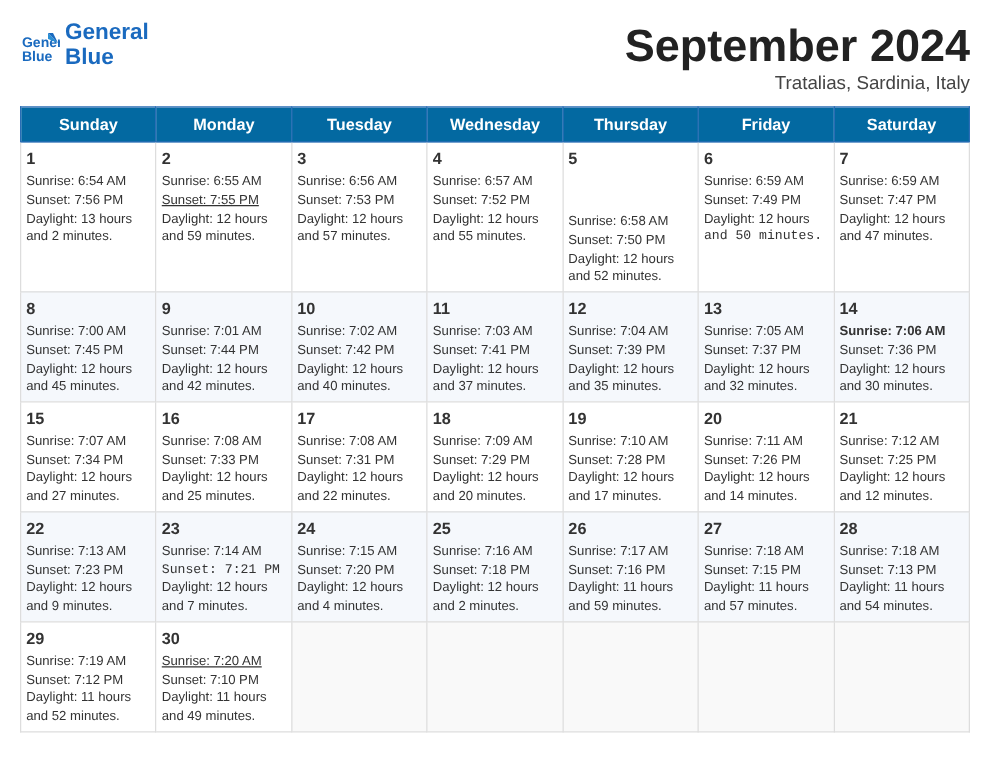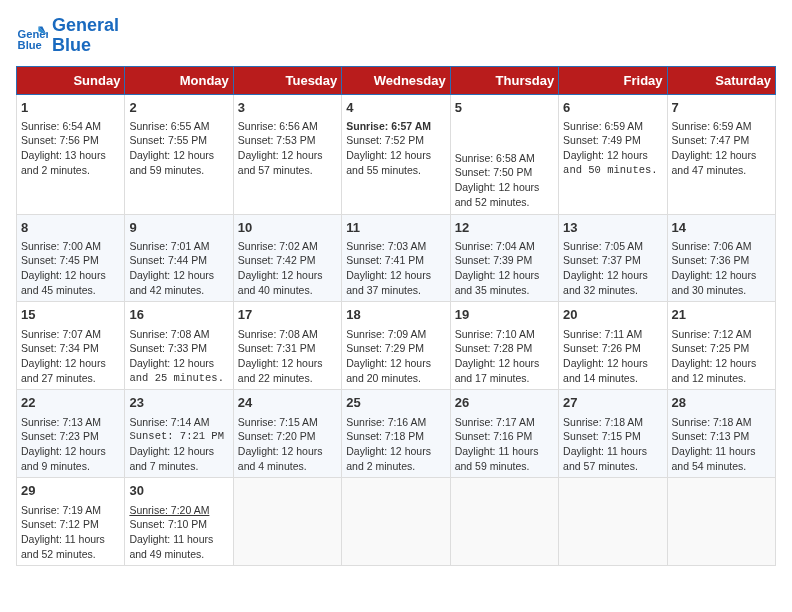--- a/index.html
+++ b/index.html
@@ -43,24 +43,24 @@
     .location {
       font-size: 15px;
       color: #444;
     }
     table {
       width: 100%;
       border-collapse: collapse;
       font-size: 11px;
     }
     thead tr th {
-      background-color: #b91c1c;
+      background-color: #0369a1;
       color: #fff;
       padding: 6px 4px;
-      text-align: right;
+      text-align: center;
       font-size: 13px;
       font-weight: bold;
       border: 1px solid #2a6db5;
     }
     tbody tr {
       border-bottom: 1px solid #ccc;
     }
     tbody tr td {
       vertical-align: top;
       padding: 4px 4px;
@@ -96,20 +96,24 @@
       <polygon points="28,8 38,18 28,14" fill="#2a8fd4"></polygon>
       <polygon points="28,8 38,18 33,8" fill="#1a6abf"></polygon>
     </svg>
     <div>
       <div class="logo-text">
         <span>General</span><br>
         <span>Blue</span>
       </div>
     </div>
   </div>
+  <div class="title-block">
+    <div class="month-title">September 2024</div>
+    <div class="location">Tratalias, Sardinia, Italy</div>
+  </div>
 </div>
 
 <table>
   <thead>
     <tr>
     <th>Sunday</th>
         <th>Monday</th>
         <th>Tuesday</th>
         <th>Wednesday</th>
         <th>Thursday</th>
@@ -122,34 +126,34 @@
         <td>
           <span class="day-number">1</span>
           <span style="display: block;">Sunrise: 6:54 AM</span>
           <span style="display: block;">Sunset: 7:56 PM</span>
           <span style="display: block;">Daylight: 13 hours</span>
           <span style="display: block;">and 2 minutes.</span>
         </td>
         <td>
           <span class="day-number">2</span>
           <span style="display: block;">Sunrise: 6:55 AM</span>
-          <span style="display: block;">Sunset: 7:55 PM</span>
+          <span style="display: block; text-decoration: underline;">Sunset: 7:55 PM</span>
           <span style="display: block;">Daylight: 12 hours</span>
           <span style="display: block;">and 59 minutes.</span>
         </td>
         <td>
           <span class="day-number">3</span>
           <span style="display: block;">Sunrise: 6:56 AM</span>
           <span style="display: block;">Sunset: 7:53 PM</span>
           <span style="display: block;">Daylight: 12 hours</span>
           <span style="display: block;">and 57 minutes.</span>
         </td>
         <td>
           <span class="day-number">4</span>
-          <span style="display: block; font-weight: bold;">Sunrise: 6:57 AM</span>
+          <span style="display: block;">Sunrise: 6:57 AM</span>
           <span style="display: block;">Sunset: 7:52 PM</span>
           <span style="display: block;">Daylight: 12 hours</span>
           <span style="display: block;">and 55 minutes.</span>
         </td>
         <td>
           <span class="day-number">5</span>
           <span style="display: block; margin-top: 34px;">Sunrise: 6:58 AM</span>
           <span style="display: block;">Sunset: 7:50 PM</span>
           <span style="display: block;">Daylight: 12 hours</span>
           <span style="display: block;">and 52 minutes.</span>
@@ -207,40 +211,40 @@
         </td>
         <td>
           <span class="day-number">13</span>
           <span style="display: block;">Sunrise: 7:05 AM</span>
           <span style="display: block;">Sunset: 7:37 PM</span>
           <span style="display: block;">Daylight: 12 hours</span>
           <span style="display: block;">and 32 minutes.</span>
         </td>
         <td>
           <span class="day-number">14</span>
-          <span style="display: block;">Sunrise: 7:06 AM</span>
+          <span style="display: block; font-weight: bold;">Sunrise: 7:06 AM</span>
           <span style="display: block;">Sunset: 7:36 PM</span>
           <span style="display: block;">Daylight: 12 hours</span>
           <span style="display: block;">and 30 minutes.</span>
         </td>
       </tr>
       <tr>
         <td>
           <span class="day-number">15</span>
           <span style="display: block;">Sunrise: 7:07 AM</span>
           <span style="display: block;">Sunset: 7:34 PM</span>
           <span style="display: block;">Daylight: 12 hours</span>
           <span style="display: block;">and 27 minutes.</span>
         </td>
         <td>
           <span class="day-number">16</span>
           <span style="display: block;">Sunrise: 7:08 AM</span>
           <span style="display: block;">Sunset: 7:33 PM</span>
           <span style="display: block;">Daylight: 12 hours</span>
-          <span style="display: block; font-family: Liberation Mono, monospace;">and 25 minutes.</span>
+          <span style="display: block;">and 25 minutes.</span>
         </td>
         <td>
           <span class="day-number">17</span>
           <span style="display: block;">Sunrise: 7:08 AM</span>
           <span style="display: block;">Sunset: 7:31 PM</span>
           <span style="display: block;">Daylight: 12 hours</span>
           <span style="display: block;">and 22 minutes.</span>
         </td>
         <td>
           <span class="day-number">18</span>

